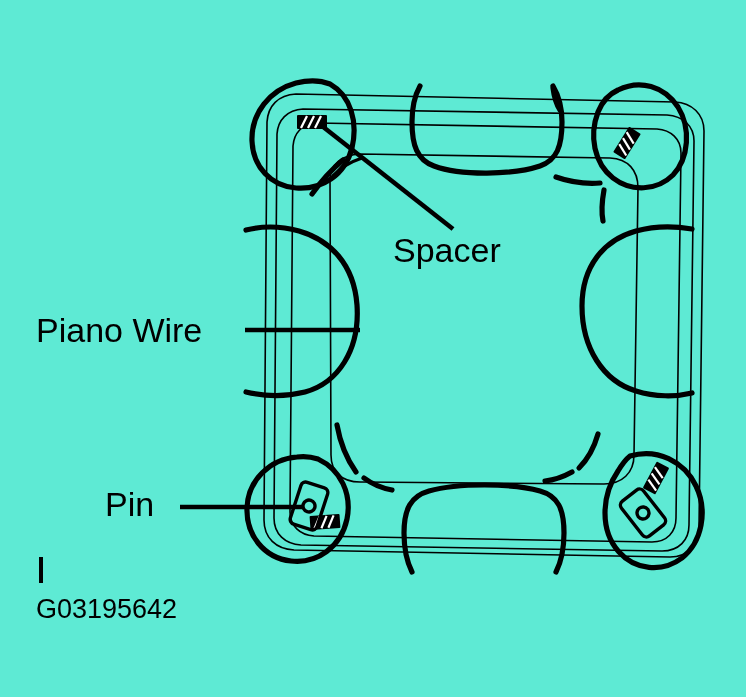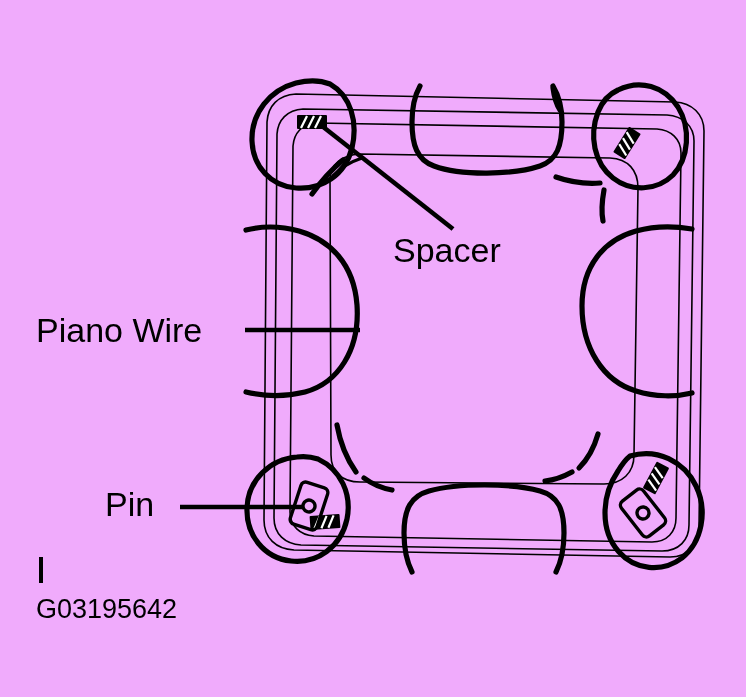--- a/index.html
+++ b/index.html
@@ -7,21 +7,21 @@
     padding: 0;
     background: #ffffff;
   }
   body {
     font-family: "Liberation Sans", sans-serif;
   }
   #figure-root {
     position: relative;
     width: 746px;
     height: 697px;
-    background: #f0abfc;
+    background: #5eead4;
     overflow: hidden;
   }
   #diagram-svg {
     position: absolute;
     left: 0;
     top: 0;
     display: block;
   }
   .lbl {
     font-family: "Liberation Sans", sans-serif;

